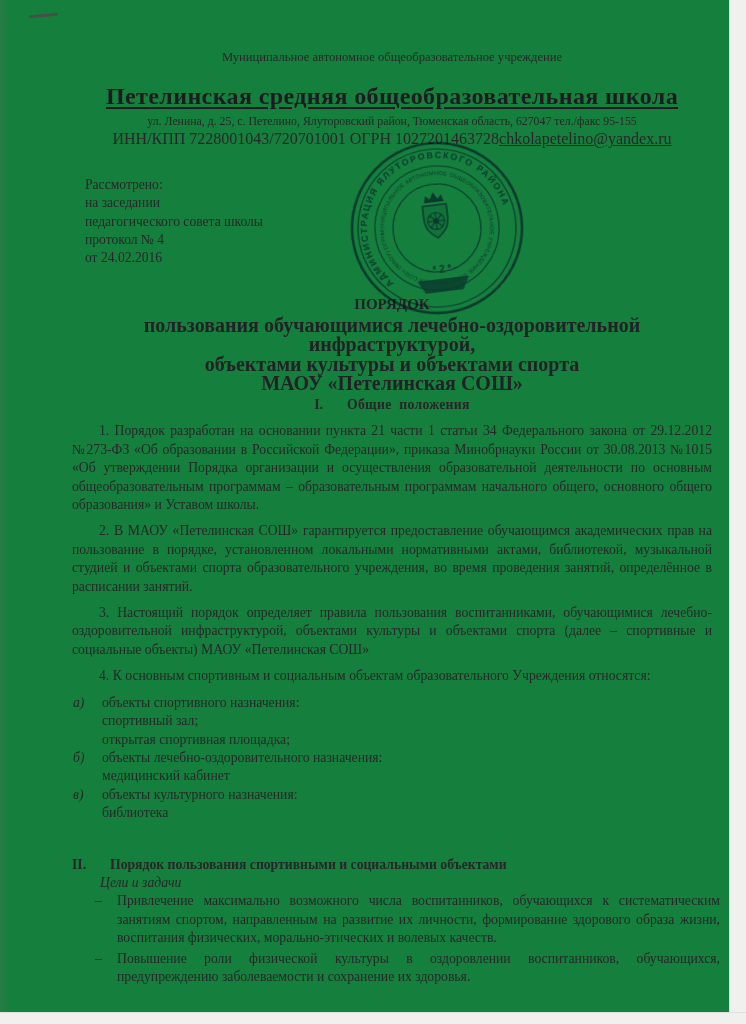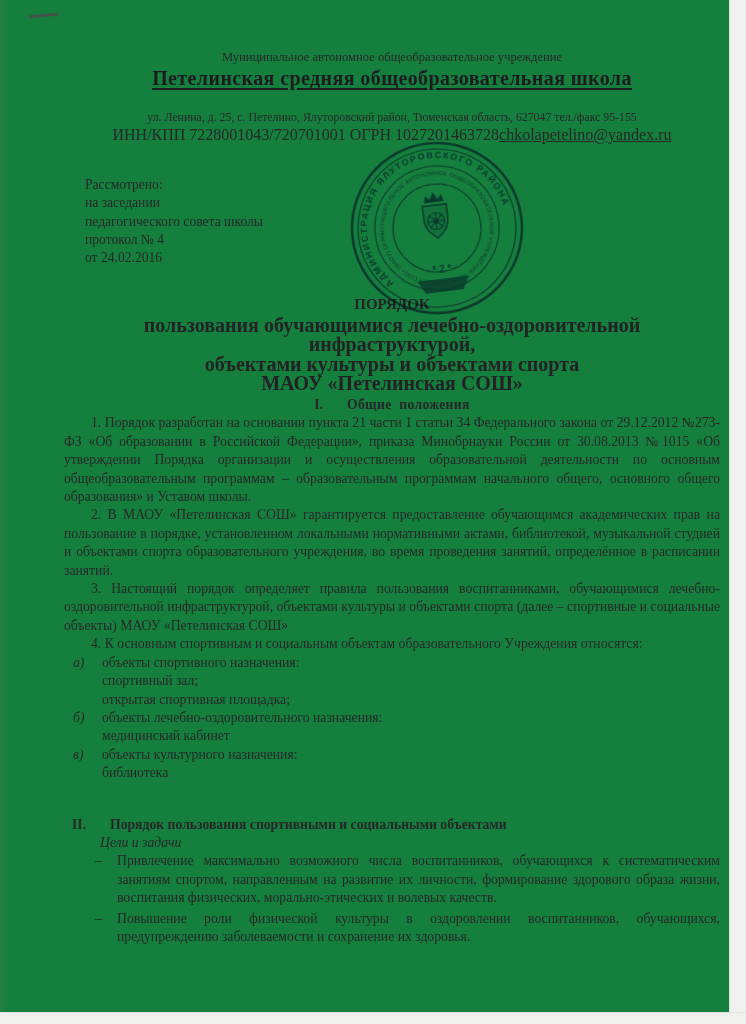--- a/index.html
+++ b/index.html
@@ -14,23 +14,23 @@
   .edge-right{position:absolute;left:729px;top:0;width:17px;height:1024px;
     background:#f0f0ee;border-left:1px solid #dcdcd8;z-index:5;}
   .edge-bottom{position:absolute;left:0;top:1012px;width:746px;height:12px;
     background:#f0f0ee;border-top:1px solid #e0e0dc;z-index:5;}
   .pen-mark{position:absolute;left:29px;top:14px;width:29px;height:2.5px;
     background:#4a4a4c;transform:rotate(-5deg);border-radius:1px;opacity:.85;}
 
   
   .letterhead{position:absolute;left:64px;top:50px;width:656px;text-align:center;}
   .org-type{font-size:12.6px;}
-  .school-name{font-size:20px;font-weight:bold;margin-top:2px;letter-spacing:.4px;
+  .school-name{font-size:24px;font-weight:bold;margin-top:18px;letter-spacing:.4px;
     text-decoration:underline;text-underline-offset:3px;color:#1c1c20;}
-  .address{font-size:11.8px;margin-top:20px;}
+  .address{font-size:11.8px;margin-top:4px;}
   .inn-line{font-size:16px;margin-top:1px;}
   .email{text-decoration:underline;}
 
   
   .approval-left{position:absolute;left:85px;top:176px;font-size:13.6px;line-height:18.3px;}
   .approval-right{position:absolute;left:428px;top:184px;font-size:13.6px;line-height:18.4px;}
 
   
   .stamp{position:absolute;left:347px;top:138px;width:180px;height:180px;
     opacity:.8;mix-blend-mode:multiply;filter:blur(.35px);transform:rotate(-7deg);z-index:3;}
@@ -41,21 +41,21 @@
     font-weight:bold;color:#222226;}
   .doc-title .t1{font-size:15px;margin-bottom:3px;}
   .doc-title .t2{font-size:20px;line-height:19.4px;}
 
   
   .body-text{position:absolute;left:64px;top:396px;width:656px;
     font-size:13.7px;line-height:18.4px;}
   .sec-head1{text-align:center;font-weight:bold;}
   .sec-head1 .num{margin-right:24px;}
   .sec-head1 .lbl{letter-spacing:.3px;word-spacing:4px;}
-  p.para{margin:0;text-align:justify;text-indent:27px;}
+  p.para{margin:8px;text-align:justify;text-indent:27px;}
   .abc-item{position:relative;padding-left:38px;}
   .abc-marker{position:absolute;left:9px;font-style:italic;}
   .abc-label{}
   .abc-sub{padding-left:38px;}
   .sec2-block{margin-top:33px;}
   .sec-head2{position:relative;font-weight:bold;padding-left:46px;}
   .sec-head2 .num{position:absolute;left:8px;}
   .goals{font-style:italic;padding-left:36px;}
   .dash-item{position:relative;padding-left:53px;text-align:justify;margin-bottom:2px;}
   .dash-item .dash{position:absolute;left:31px;}

